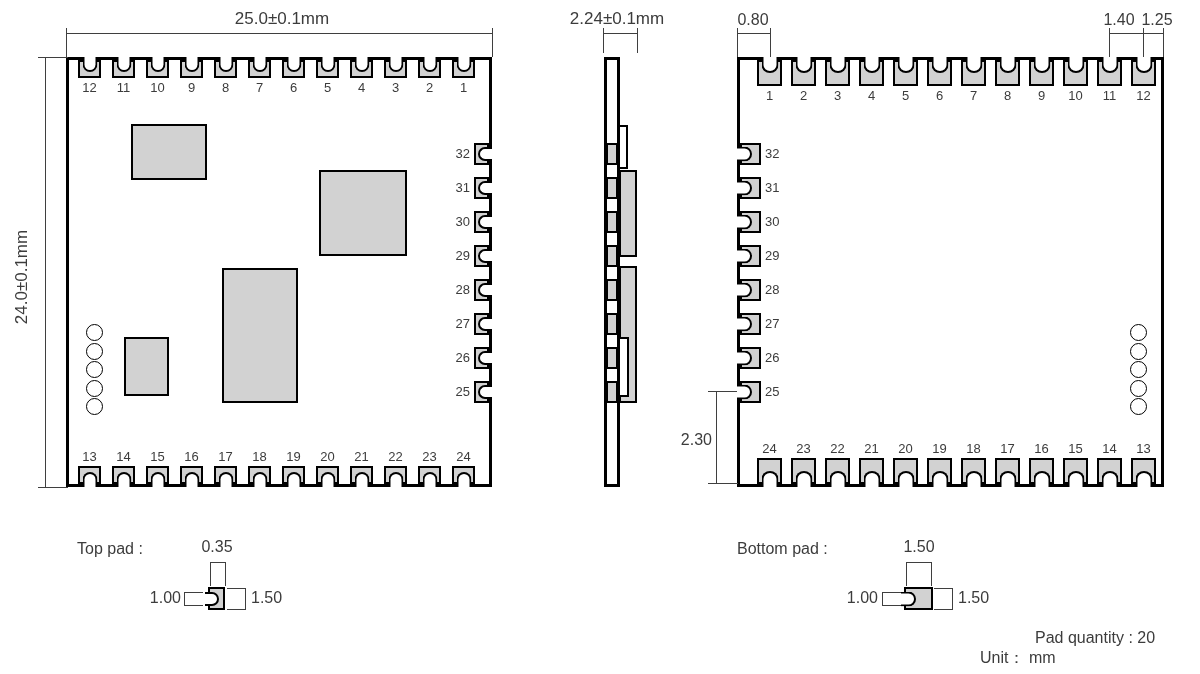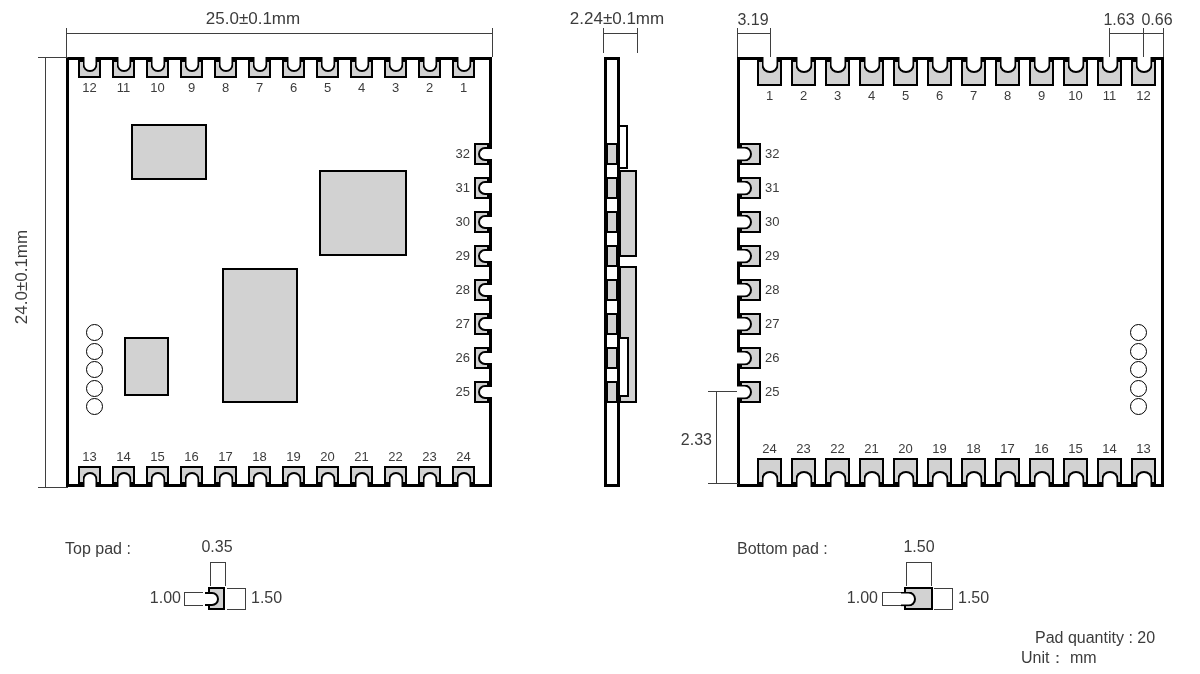--- a/index.html
+++ b/index.html
@@ -27,21 +27,21 @@
   .padlbl.ra{text-align:right}
   .padlbl.la{text-align:left}
 </style>
 </head>
 <body>
 
 <div id="canvas">
 
   <div class="outline" style="left:66px;top:57px;width:426px;height:430px"></div>
 
-  <div class="lbl big c" style="left:40px;top:10px;width:426px">25.0±0.1mm</div>
+  <div class="lbl big c" style="left:69px;top:10px;width:426px">25.0±0.1mm</div>
   <div class="hl" style="left:66px;top:33px;width:426px"></div>
   <div class="vl" style="left:66px;top:28px;height:29px"></div>
   <div class="vl" style="left:492px;top:28px;height:29px"></div>
 
   <div class="lbl big c rot" style="left:-78px;top:268px;width:200px">24.0±0.1mm</div>
   <div class="vl" style="left:45px;top:57px;height:430px"></div>
   <div class="hl" style="left:38px;top:57px;width:30px"></div>
   <div class="hl" style="left:38px;top:487px;width:30px"></div>
 
   <div class="comp" style="left:131px;top:124px;width:76px;height:56px"></div>
@@ -209,35 +209,35 @@
       <div class="pad" style="left: 606px; top: 381px; width: 12px; height: 22px;"></div>
     </div>
 
   <div class="comp white" style="left:618px;top:125px;width:10px;height:44px"></div>
   <div class="comp" style="left:619px;top:170px;width:18px;height:87px"></div>
   <div class="comp" style="left:619px;top:266px;width:18px;height:137px"></div>
   <div class="comp white" style="left:618px;top:337px;width:11px;height:60px"></div>
 
   <div class="outline" style="left:737px;top:57px;width:427px;height:430px"></div>
 
-  <div class="lbl c" style="left:733px;top:11px;width:40px">3.19</div>
+  <div class="lbl c" style="left:733px;top:11px;width:40px">0.80</div>
   <div class="hl" style="left:737px;top:33px;width:33px"></div>
   <div class="vl" style="left:737px;top:28px;height:29px"></div>
   <div class="vl" style="left:770px;top:28px;height:29px"></div>
 
-  <div class="lbl c" style="left:1099px;top:11px;width:40px">1.63</div>
+  <div class="lbl c" style="left:1099px;top:11px;width:40px">1.40</div>
   <div class="hl" style="left:1109px;top:33px;width:34px"></div>
   <div class="vl" style="left:1109px;top:28px;height:29px"></div>
   <div class="vl" style="left:1143px;top:28px;height:29px"></div>
 
-  <div class="lbl c" style="left:1137px;top:11px;width:40px">0.66</div>
+  <div class="lbl c" style="left:1137px;top:11px;width:40px">1.25</div>
   <div class="hl" style="left:1143px;top:33px;width:21px"></div>
   <div class="vl" style="left:1163px;top:28px;height:29px"></div>
 
-  <div class="lbl r" style="left:652px;top:431px;width:60px">2.33</div>
+  <div class="lbl r" style="left:652px;top:431px;width:60px">2.30</div>
   <div class="vl" style="left:716px;top:391px;height:93px"></div>
   <div class="hl" style="left:708px;top:391px;width:30px"></div>
   <div class="hl" style="left:708px;top:483px;width:30px"></div>
 
   <div>
       <div class="pad" style="left: 757px; top: 60px; width: 25px; height: 26px;">
         <span class="notch n-top" style="width: 17px; height: 16px;"></span>
       </div>
       <div class="padlbl" style="left: 750.5px; top: 88px; width: 38px;">1</div>
       <div class="pad" style="left: 791px; top: 60px; width: 25px; height: 26px;">
@@ -370,21 +370,21 @@
       <div class="padlbl" style="left: 1124.5px; top: 441px; width: 38px;">13</div>
     </div>
   <div>
       <div class="hole" style="left: 1130px; top: 324px; width: 17px; height: 17px;"></div>
       <div class="hole" style="left: 1130px; top: 342.6px; width: 17px; height: 17px;"></div>
       <div class="hole" style="left: 1130px; top: 361.2px; width: 17px; height: 17px;"></div>
       <div class="hole" style="left: 1130px; top: 379.8px; width: 17px; height: 17px;"></div>
       <div class="hole" style="left: 1130px; top: 398.4px; width: 17px; height: 17px;"></div>
     </div>
 
-  <div class="lbl" style="left:65px;top:540px">Top pad :</div>
+  <div class="lbl" style="left:77px;top:540px">Top pad :</div>
   <div class="lbl c" style="left:187px;top:538px;width:60px">0.35</div>
   <div class="hl" style="left:210px;top:562px;width:16px"></div>
   <div class="vl" style="left:210px;top:562px;height:24px"></div>
   <div class="vl" style="left:225px;top:562px;height:24px"></div>
   <div>
       <div class="pad" style="left: 208px; top: 587px; width: 17px; height: 23px;">
         <span class="notch n-left" style="width: 14px; height: 14px;"></span>
       </div>
     </div>
   <div class="lbl r" style="left:121px;top:589px;width:60px">1.00</div>
@@ -409,15 +409,15 @@
   <div class="lbl r" style="left:818px;top:589px;width:60px">1.00</div>
   <div class="vl" style="left:882px;top:592px;height:14px"></div>
   <div class="hl" style="left:882px;top:592px;width:19px"></div>
   <div class="hl" style="left:882px;top:605px;width:19px"></div>
   <div class="vl" style="left:952px;top:588px;height:22px"></div>
   <div class="hl" style="left:934px;top:588px;width:19px"></div>
   <div class="hl" style="left:934px;top:609px;width:19px"></div>
   <div class="lbl" style="left:958px;top:589px">1.50</div>
 
   <div class="lbl" style="left:1035px;top:629px">Pad quantity : 20</div>
-  <div class="lbl" style="left:1021px;top:649px">Unit：  mm</div>
+  <div class="lbl" style="left:980px;top:649px">Unit：  mm</div>
 
 </div>
 
 </body></html>

